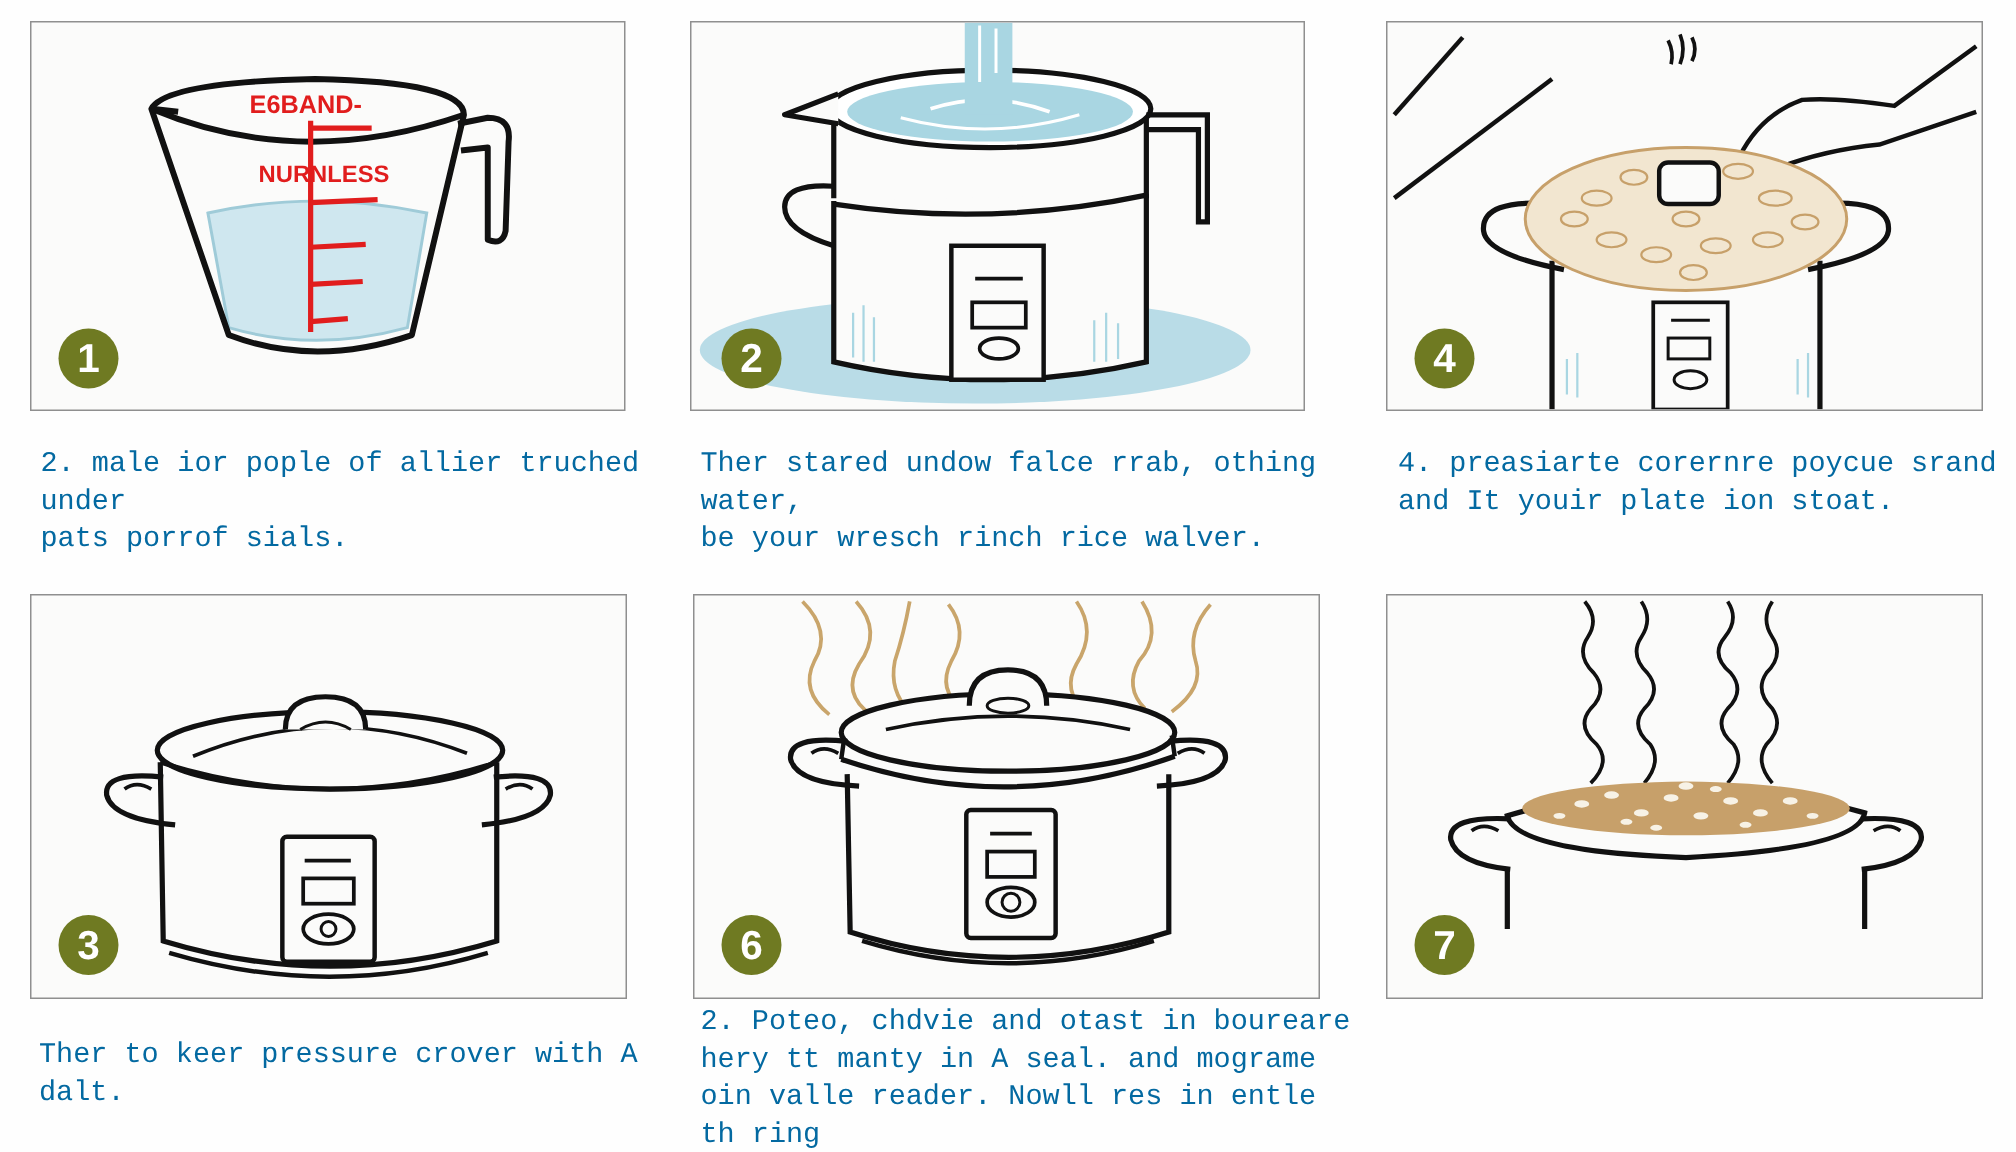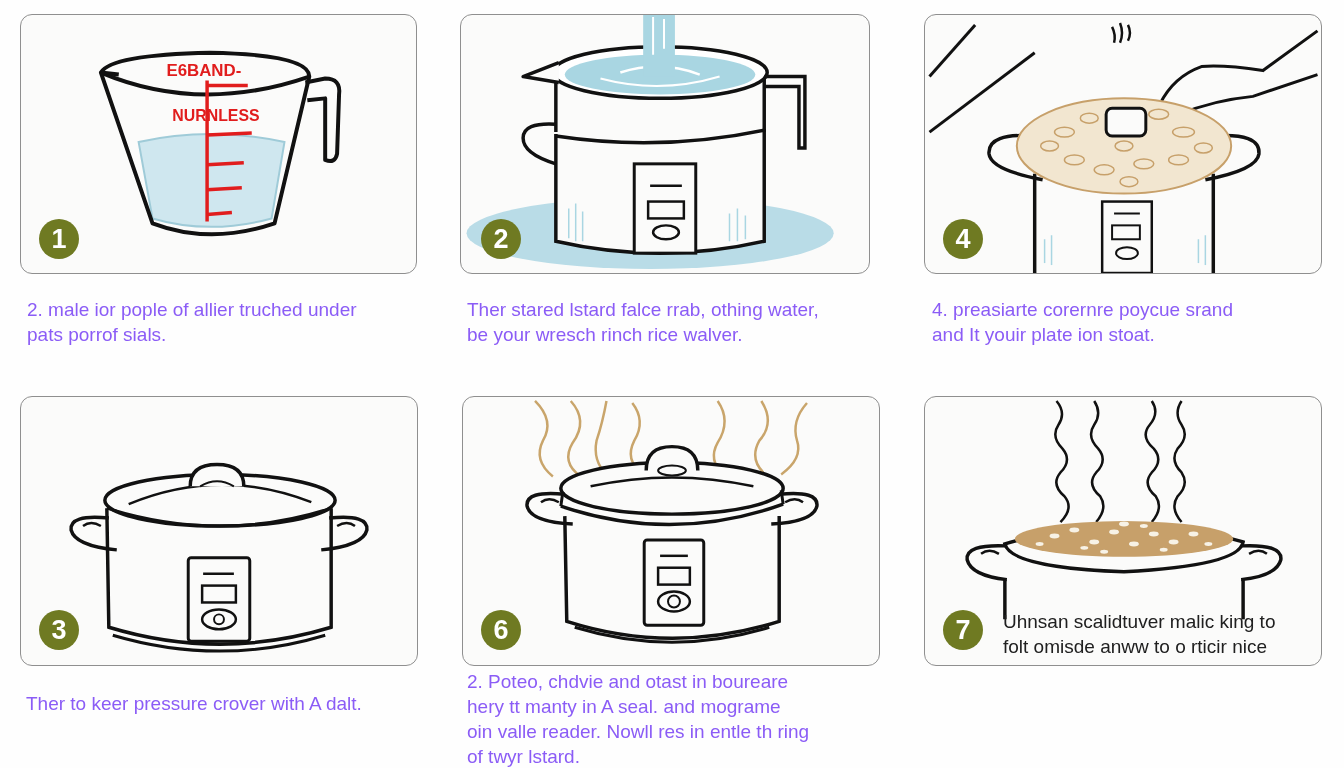--- a/index.html
+++ b/index.html
@@ -2,42 +2,43 @@
 <html><head>
   <meta charset="utf-8">
   <style>
     * { box-sizing: border-box; margin: 0; padding: 0; }
     html, body { width: 1344px; height: 768px; background: #fefefe; overflow: hidden; }
     body { position: relative; font-family: "Liberation Sans", "DejaVu Sans", sans-serif; color: #1e1e1e; }
     .panel {
       position: absolute;
       background: #fbfbfa;
       border: 1.5px solid #8f8f8f;
-      border-radius: 12px;
+      border-radius: 0;
       overflow: hidden;
     }
     .panel svg.art { position: absolute; left: 0; top: 0; width: 100%; height: 100%; }
     .badge {
       position: absolute;
       width: 40px; height: 40px;
       border-radius: 50%;
       background: #6f7a22;
       color: #ffffff;
       font-weight: bold;
       font-size: 27px;
       line-height: 40px;
       text-align: center;
       font-family: "Liberation Sans", sans-serif;
     }
     .caption {
       position: absolute;
       font-size: 19px;
       line-height: 25px;
-      color: #8b5cf6;
+      color: #0369a1;
       white-space: pre-line;
+      font-family: Liberation Mono, monospace;
     }
     .inpanel-caption {
       position: absolute;
       font-size: 19px;
       line-height: 25px;
       color: #202020;
       white-space: pre-line;
     }
   </style>
 </head>
@@ -102,21 +103,21 @@
       <line x1="108" y1="195" x2="108" y2="225"></line>
         <line x1="115" y1="190" x2="115" y2="228"></line>
         <line x1="122" y1="198" x2="122" y2="228"></line>
       <line x1="270" y1="200" x2="270" y2="228"></line>
         <line x1="278" y1="195" x2="278" y2="228"></line>
         <line x1="286" y1="202" x2="286" y2="226"></line>
     </g>
   </svg>
   <div class="badge" style="left:20px;top:204px;">2</div>
 </div>
-<div class="caption" style="left:467px;top:297px;width:440px;">Ther stared lstard falce rrab, othing water,
+<div class="caption" style="left:467px;top:297px;width:440px;">Ther stared undow falce rrab, othing water,
 be your wresch rinch rice walver.</div>
 
 <div class="panel" style="left:924px;top:14px;width:398px;height:260px;">
   <svg class="art" viewBox="0 0 398 260">
 
     <path d="M4 62 L50 10" stroke="#111" stroke-width="3" fill="none"></path>
     <path d="M4 118 L110 38" stroke="#111" stroke-width="3" fill="none"></path>
 
     <path d="M188 12 Q192 20 190 28 M196 8 Q200 18 196 28 M204 10 Q208 18 204 26" stroke="#111" stroke-width="2.5" fill="none"></path>
 
@@ -264,15 +265,13 @@
     </g>
 
     <path d="M82 150 Q40 148 42 164 Q46 180 82 184" fill="none" stroke="#111" stroke-width="3.5"></path>
     <path d="M56 158 Q64 152 74 158" fill="none" stroke="#111" stroke-width="2.5"></path>
     <path d="M318 150 Q360 148 358 164 Q354 180 318 184" fill="none" stroke="#111" stroke-width="3.5"></path>
     <path d="M344 158 Q336 152 326 158" fill="none" stroke="#111" stroke-width="2.5"></path>
     <line x1="80" y1="184" x2="80" y2="224" stroke="#111" stroke-width="3.5"></line>
     <line x1="320" y1="184" x2="320" y2="224" stroke="#111" stroke-width="3.5"></line>
   </svg>
   <div class="badge" style="left:18px;top:213px;">7</div>
-  <div class="inpanel-caption" style="left:78px;top:212px;width:316px;">Uhnsan scalidtuver malic king to
-folt omisde anww to o rticir nice</div>
 </div>
 
 </body></html>

